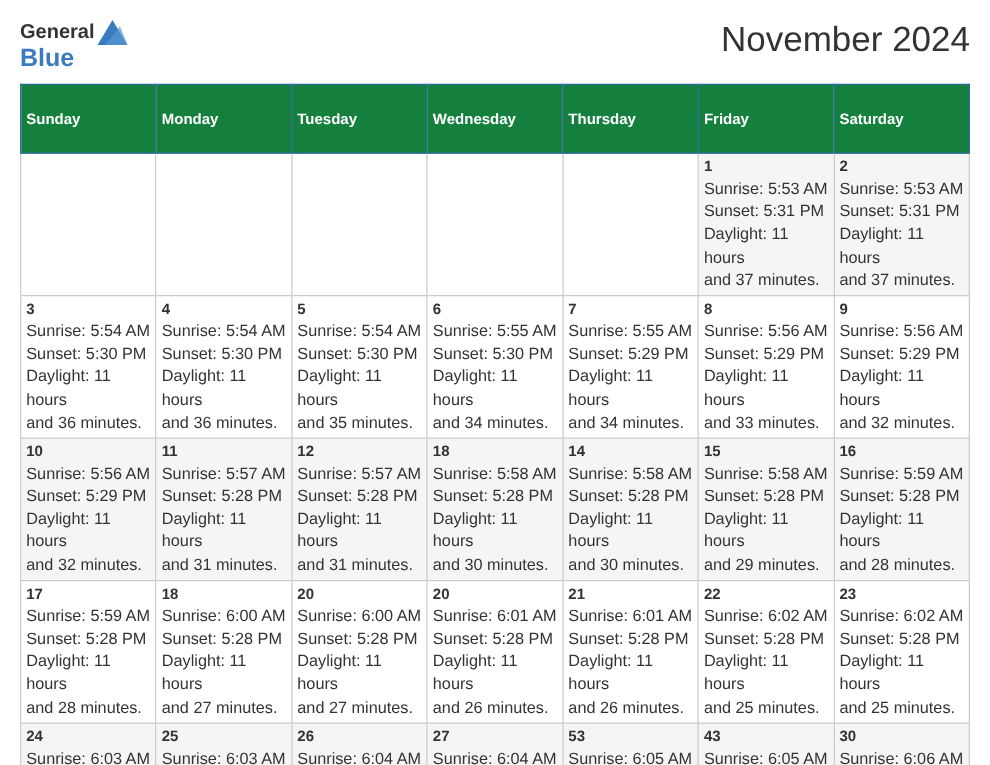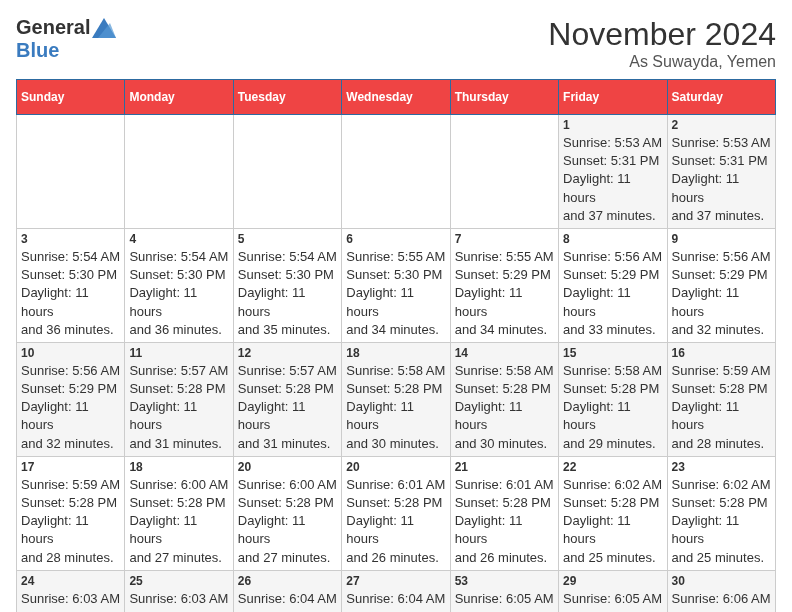--- a/index.html
+++ b/index.html
@@ -24,57 +24,57 @@
     .logo-area {
       display: flex;
       flex-direction: column;
       align-items: flex-start;
     }
     .logo-text {
       display: flex;
       align-items: center;
     }
     .logo-general {
-      font-size: 20px;
+      font-size: 16px;
       font-weight: bold;
       color: #333;
     }
     .logo-blue {
       font-size: 20px;
       font-weight: bold;
       color: #3a7bbf;
     }
     .logo-icon {
       width: 24px;
       height: 20px;
       margin-left: 2px;
     }
     .title-area {
       text-align: right;
     }
     .month-title {
-      font-size: 32px;
+      font-size: 28px;
       font-weight: normal;
       color: #333;
     }
     .location-title {
       font-size: 16px;
       color: #555;
     }
     .calendar {
       width: 100%;
       border-collapse: collapse;
       border: 1px solid #ccc;
     }
     .calendar th {
-      background: #ef4444;
+      background: #15803d;
       color: #fff;
       font-size: 12px;
       font-weight: bold;
-      padding: 10px 4px;
+      padding: 20px 4px;
       text-align: left;
       border: 1px solid #2d6aa0;
     }
     .calendar td {
       border: 1px solid #ccc;
       vertical-align: top;
       padding: 3px 4px;
       font-size: 10px;
       color: #333;
       width: calc(100% / 7);
@@ -114,21 +114,20 @@
           <polygon points="0,20 12,0 24,20" fill="#3a7bbf"></polygon>
           <polygon points="6,20 18,5 24,20" fill="#5599d4" opacity="0.7"></polygon>
         </svg>
       </div>
       <div class="logo-text">
         <span class="logo-blue">Blue</span>
       </div>
     </div>
     <div class="title-area">
       <div class="month-title">November 2024</div>
-      <div class="location-title">As Suwayda, Yemen</div>
     </div>
   </div>
 
   <table class="calendar">
     <thead>
       <tr>
       <th>Sunday</th>
           <th>Monday</th>
           <th>Tuesday</th>
           <th>Wednesday</th>
@@ -342,21 +341,21 @@
 and 23 minutes.</div>
           </td>
           <td>
             <span class="day-number">53</span>
             <div class="day-info" style="white-space: pre-line;">Sunrise: 6:05 AM
 Sunset: 5:28 PM
 Daylight: 11 hours
 and 23 minutes.</div>
           </td>
           <td>
-            <span class="day-number">29</span>
+            <span class="day-number">43</span>
             <div class="day-info" style="white-space: pre-line;">Sunrise: 6:05 AM
 Sunset: 5:28 PM
 Daylight: 11 hours
 and 22 minutes.</div>
           </td>
           <td>
             <span class="day-number">30</span>
             <div class="day-info" style="white-space: pre-line;">Sunrise: 6:06 AM
 Sunset: 5:29 PM
 Daylight: 11 hours

